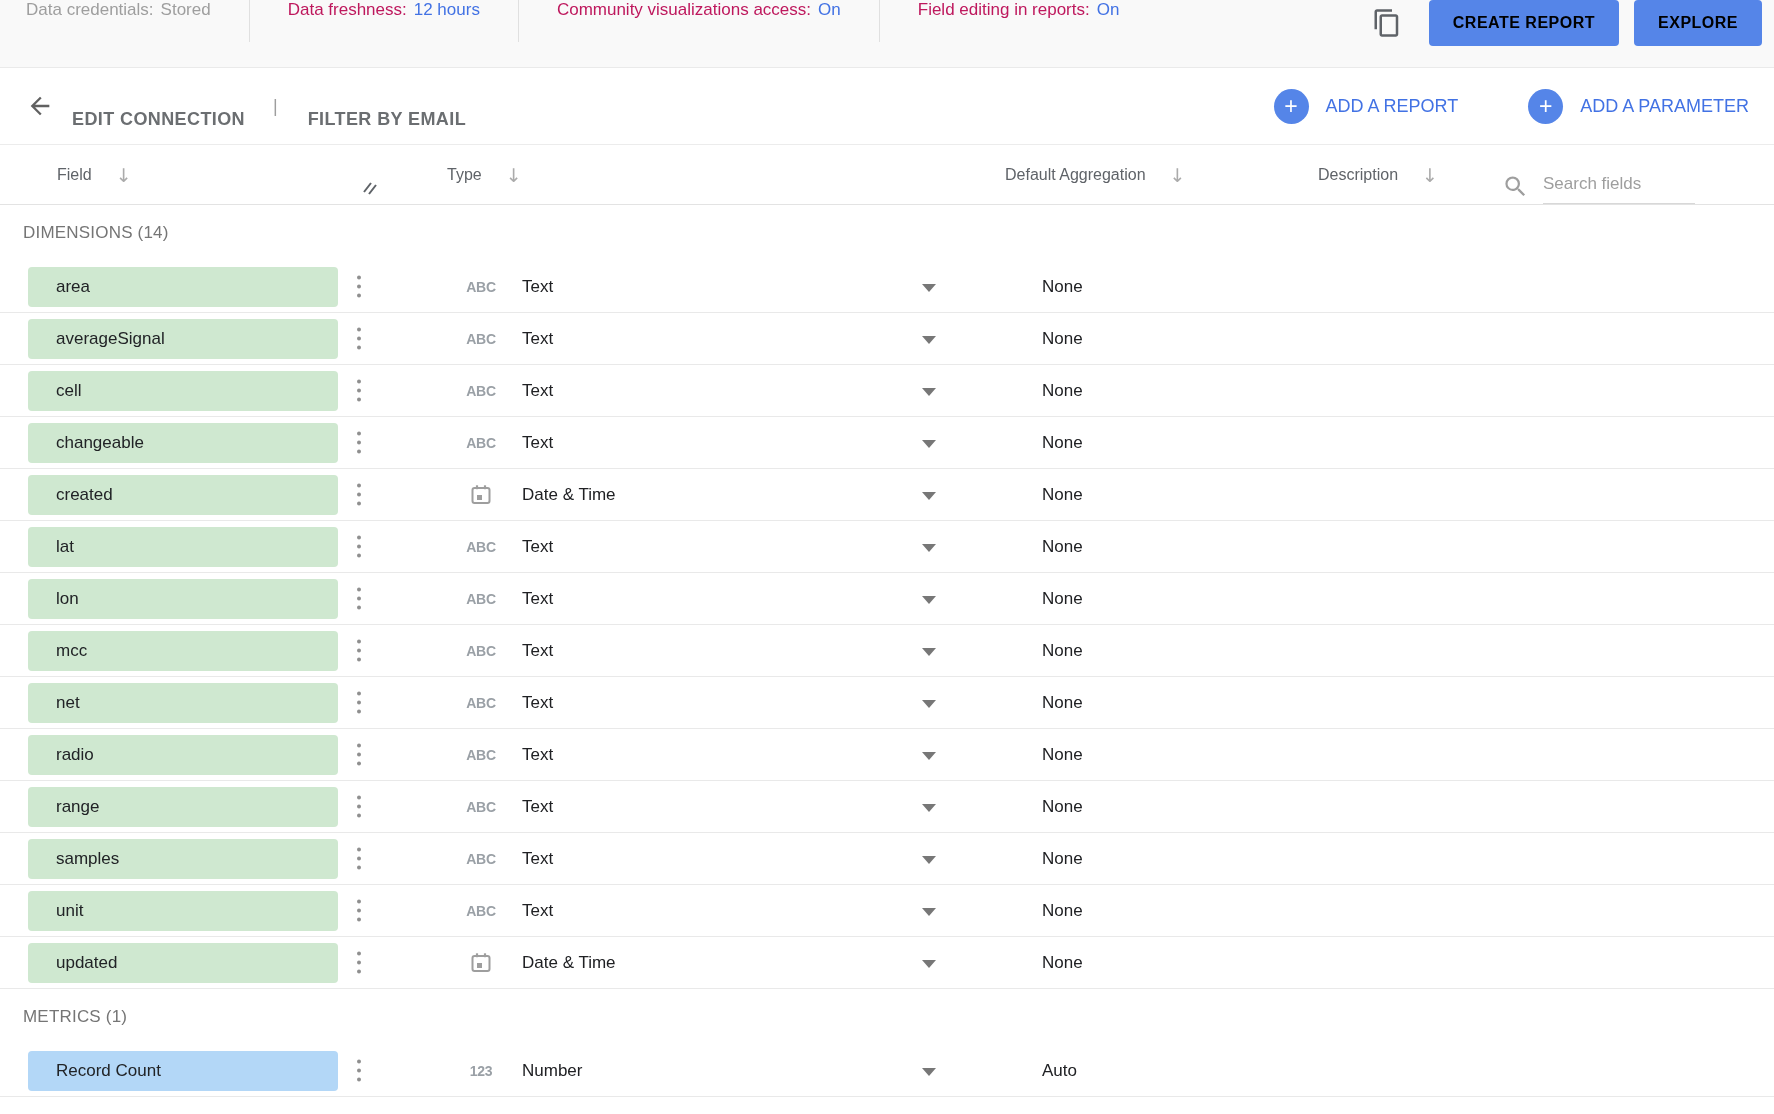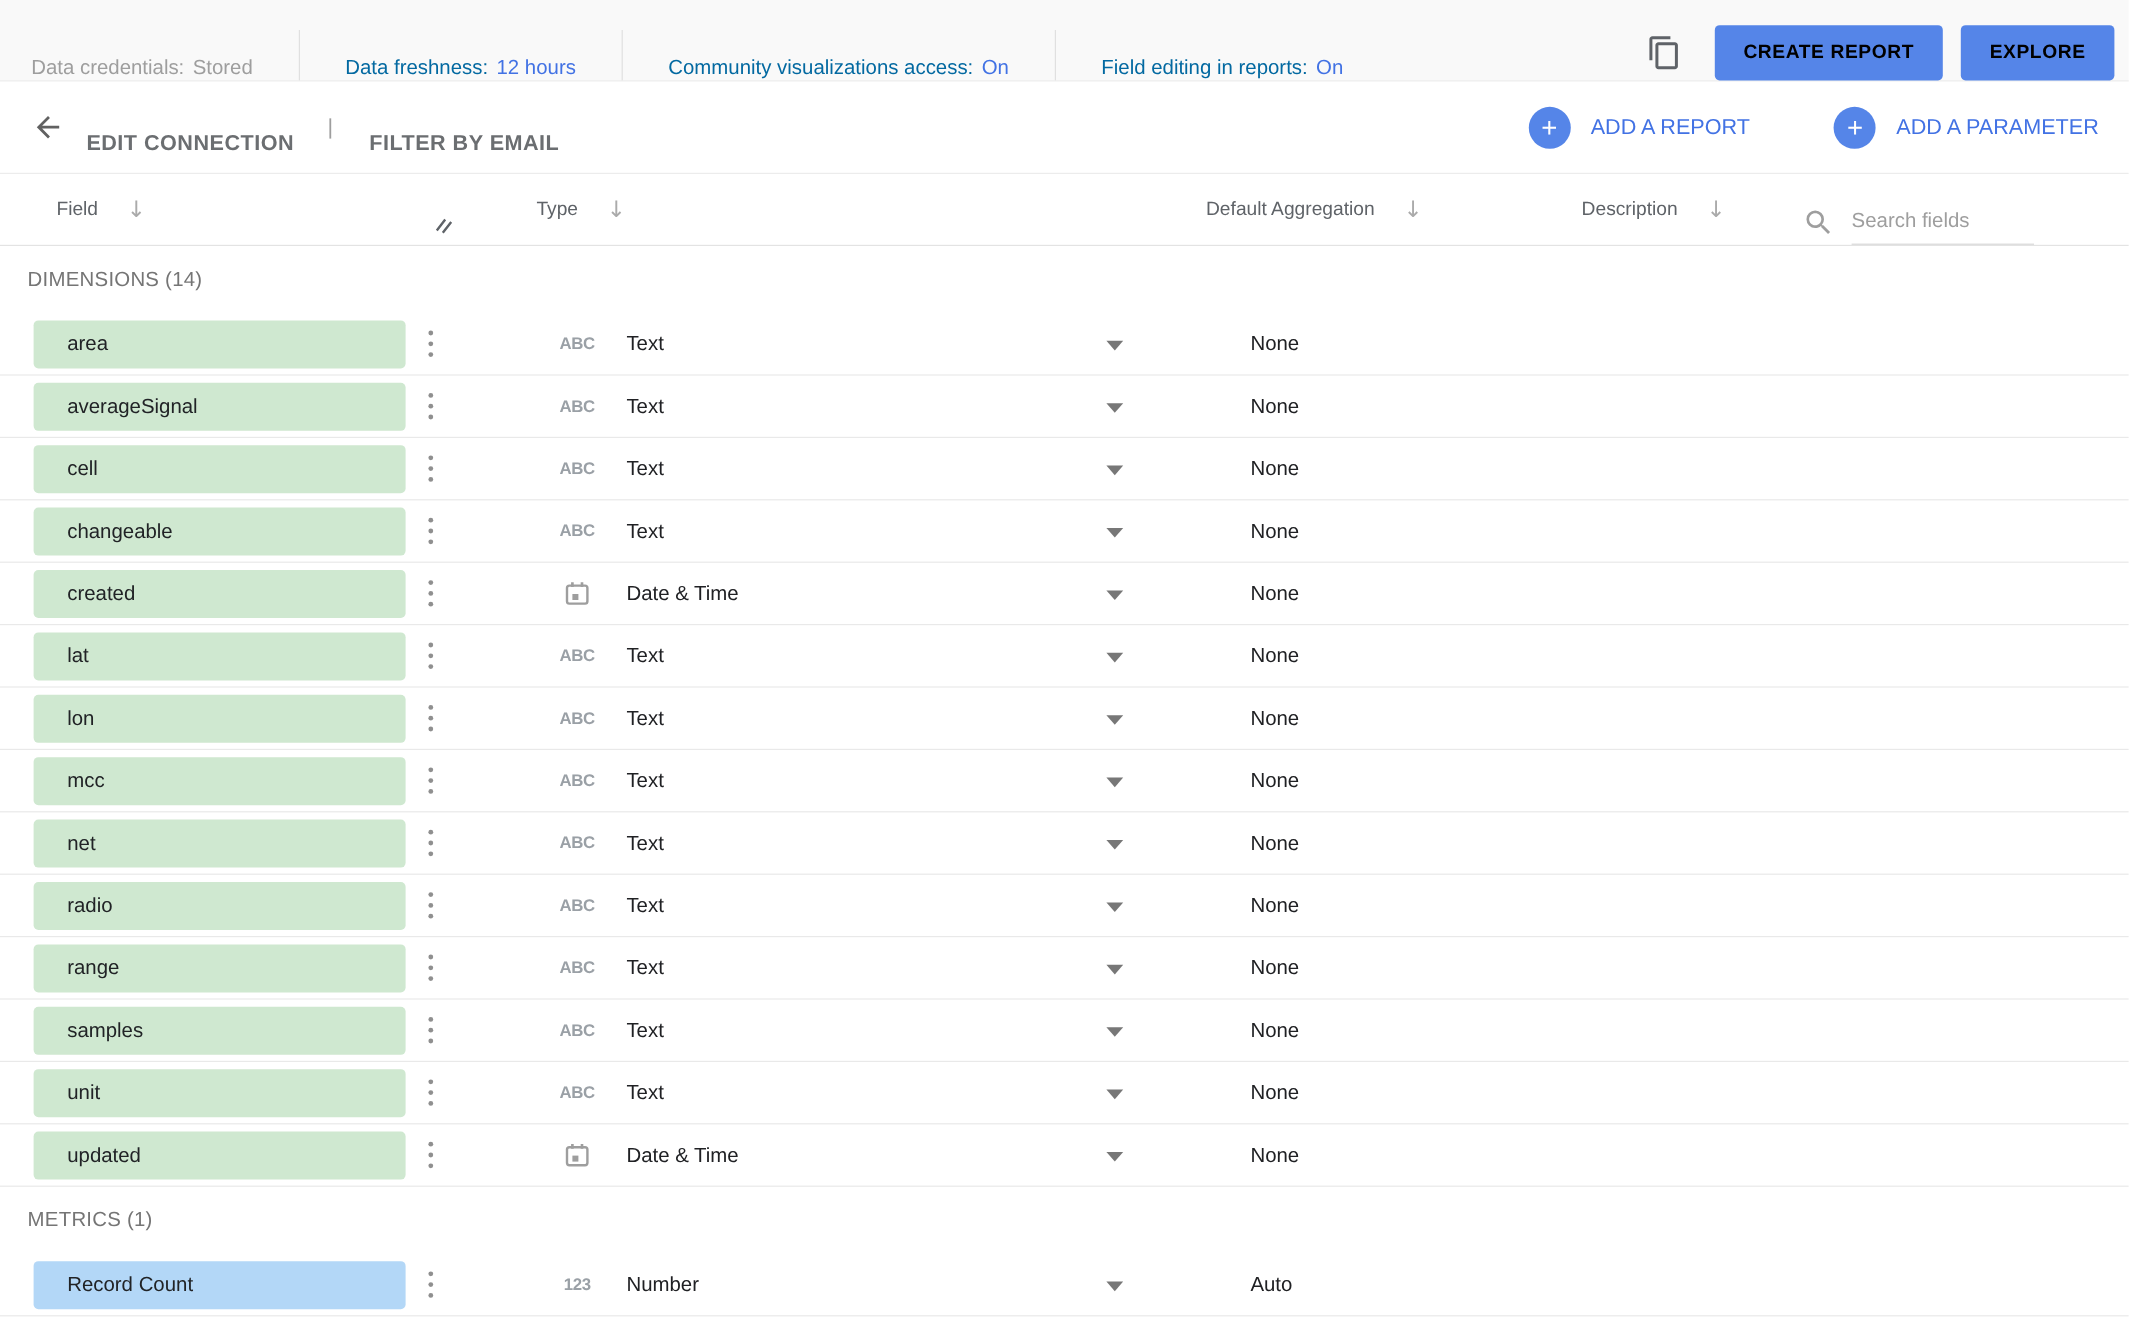--- a/index.html
+++ b/index.html
@@ -7,25 +7,25 @@
   body {
     width: 1774px; height: 1114px; overflow: hidden;
     font-family: "Liberation Sans", sans-serif;
     color: #202124; background: #ffffff;
   }
 
   
   .topbar {
     height: 68px; background: #f9f9f9;
     border-bottom: 1px solid #eaeaea;
-    display: flex; align-items: flex-end;
+    display: flex; align-items: flex-start;
   }
   .status-item { display: flex; align-items: center; padding: 0 38px; font-size: 17px; white-space: nowrap; }
   .status-item.first { padding-left: 26px; }
-  .s-label { margin-right: 7px; color: #0369a1; }
+  .s-label { margin-right: 7px; color: #be185d; }
   .s-val.blue { color: #4272e4; cursor: pointer; }
   .s-val.gray, .s-label.gray { color: #9e9e9e; }
   .vdiv { width: 1px; height: 42px; background: #e0e0e0; flex: 0 0 auto; }
   .topbar-right { margin-left: auto; display: flex; align-items: center; padding-right: 12px; }
   .copy-btn { margin: 0 12px 0 16px; display: flex; cursor: pointer; }
   .btn {
     height: 46px; border: none; border-radius: 4px; background: #5585e8;
     color: #000000; font-family: inherit; font-weight: 700; font-size: 16px;
     letter-spacing: 0.5px; padding: 0 24px; margin-left: 15px; cursor: pointer;
   }
@@ -131,21 +131,21 @@
     <div class="add-action">
       <span class="plus-circle">
           <span>+</span>
         </span>
       <span>ADD A PARAMETER</span>
     </div>
   </div>
 </div>
 
 <div class="table-header">
-  <div class="th" style="left:47px">
+  <div class="th" style="left:57px">
     <span>Field</span>
     <span class="sort-arrow">↓</span>
   </div>
   <span class="resize-grip">
     <svg width="16" height="14" viewBox="0 0 16 14">
         <path d="M2 11 L9 2 M7 13 L14 4" stroke="#5f6368" stroke-width="2" fill="none"></path>
       </svg>
   </span>
   <div class="th" style="left:447px">
     <span>Type</span>

